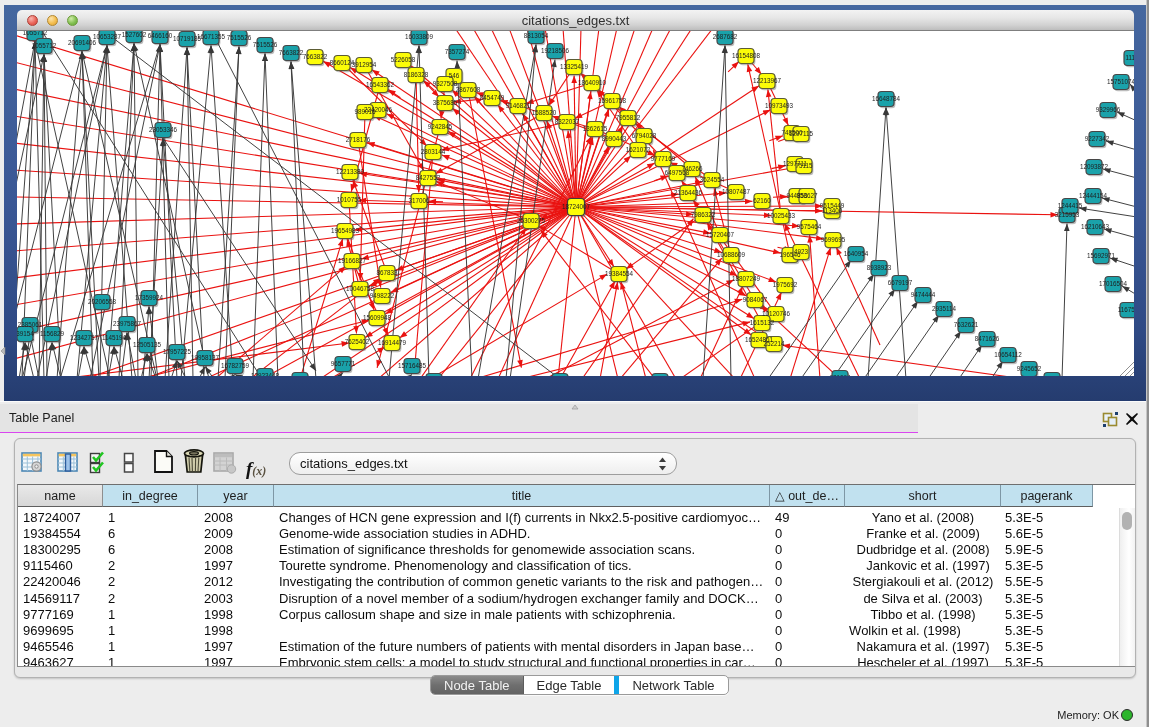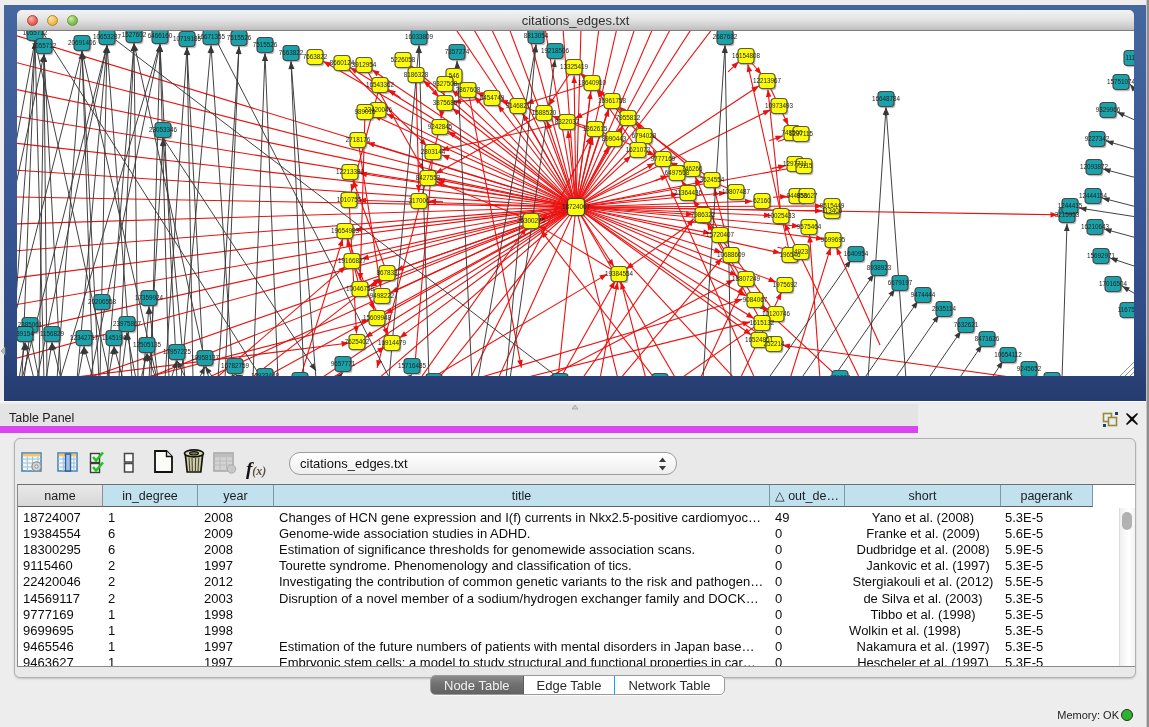--- a/index.html
+++ b/index.html
@@ -12,42 +12,42 @@
  background:linear-gradient(180deg,#f3f3f3 0%,#e6e6e6 40%,#d2d2d2 75%,#bdbdbd 100%);
  border-bottom:1px solid #7f7f7f}
 #titlebar .title{position:absolute;left:0;right:0;top:3px;text-align:center;
  font-size:13px;color:#303030}
 .tl{position:absolute;top:5px;width:11px;height:11px;border-radius:50%}
 #canvas{position:absolute;left:17px;top:31px;width:1117px;height:345px;
  background:#fff;overflow:hidden}
 #tablepanel{position:absolute;left:0;top:401px;width:1146px;height:326px;
  background:#ededed;border-top:1px solid #fbfbfb}
 #tp-head{position:absolute;left:0;top:2px;width:918px;height:29px;
- background:#e4e4e4;border-bottom:7px solid #d946ef}
+ background:#e4e4e4;border-bottom:1px solid #d946ef}
 #tp-head .t{position:absolute;left:9px;top:7px;font-size:12.5px;color:#1c1c1c}
 #innerpanel{position:absolute;left:14px;top:36px;width:1122px;height:240px;
  background:#e9e9e9;border:1px solid #b2b2b2;border-radius:6px;
  box-shadow:0 1px 2px rgba(0,0,0,0.18)}
 #dropdown{position:absolute;left:289px;top:50px;width:388px;height:23px;
  background:linear-gradient(180deg,#ffffff,#eeeeee);border:1px solid #9d9d9d;
  border-radius:11px;font-size:13px;color:#111;line-height:21px;padding-left:10px}
 #tablewrap{position:absolute;left:17px;top:82px;width:1118px;height:183px;
  background:#fff;border-top:1px solid #6f6f6f;border-bottom:1px solid #8a8a8a;
  border-left:1px solid #8a8a8a;overflow:hidden}
 .hcell{position:absolute;top:0;height:22px;background:#c1e1ef;
  border-right:1px solid #7e97a5;border-bottom:1px solid #5f5f5f;
  font-size:12.5px;color:#1d1d1d;text-align:center;line-height:22px}
 .row{position:absolute;left:0;width:1117px;height:16px;font-size:13px;color:#0c0c0c}
 .row span{position:absolute;top:0;white-space:nowrap}
 .row .ctr{text-align:center}
 #tabs{position:absolute;left:430px;top:675px;height:20px;
  border:1px solid #9a9a9a;border-radius:5px;background:#fff;display:flex;
  overflow:hidden;box-shadow:0 1px 0 rgba(255,255,255,.7)}
 #tabs div{font-size:13px;line-height:19px;padding:0 13px;color:#2a2a2a;
- border-right:1px solid #0ea5e9}
+ border-right:5px solid #0ea5e9}
 #tabs div.sel{background:linear-gradient(180deg,#8b8b8b,#6f6f6f 50%,#636363);
  color:#f2f2f2;border-right:1px solid #5c5c5c}
 #tabs div:last-child{border-right:none}
 #memory{position:absolute;right:30px;top:709px;font-size:11px;color:#1c1c1c}
 #memdot{position:absolute;left:1121px;top:709px;width:12px;height:12px;
  border-radius:50%;background:#2cb52c;border:1.5px solid #2c2c2c}
 #rightstrip{position:absolute;left:1146px;top:0;width:3px;height:727px;
  background:#8f8f8f;border-left:1px solid #c6c6c6}
 .scrtrack{position:absolute;left:1101px;top:23px;width:16px;height:159px;
  background:linear-gradient(90deg,#efefef,#ffffff 60%,#f2f2f2);border-left:1px solid #dcdcdc}
@@ -1157,20 +1157,21 @@
         <span style="left:186px">2003</span>
         <span style="left:261px">Disruption of a novel member of a sodium/hydrogen exchanger family and DOCK…</span>
         <span style="left:757px">0</span>
         <span class="ctr" style="left:827px;width:156px">de Silva et al. (2003)</span>
         <span style="left:987px">5.3E-5</span>
       </div>
       <div class="row" style="top:121.7px">
         <span style="left:5px">9777169</span>
         <span style="left:90px">1</span>
         <span style="left:186px">1998</span>
+        <span style="left:261px">Corpus callosum shape and size in male patients with schizophrenia.</span>
         <span style="left:757px">0</span>
         <span class="ctr" style="left:827px;width:156px">Tibbo et al. (1998)</span>
         <span style="left:987px">5.3E-5</span>
       </div>
       <div class="row" style="top:137.9px">
         <span style="left:5px">9699695</span>
         <span style="left:90px">1</span>
         <span style="left:186px">1998</span>
         <span style="left:757px">0</span>
         <span class="ctr" style="left:809px;width:156px">Wolkin et al. (1998)</span>

